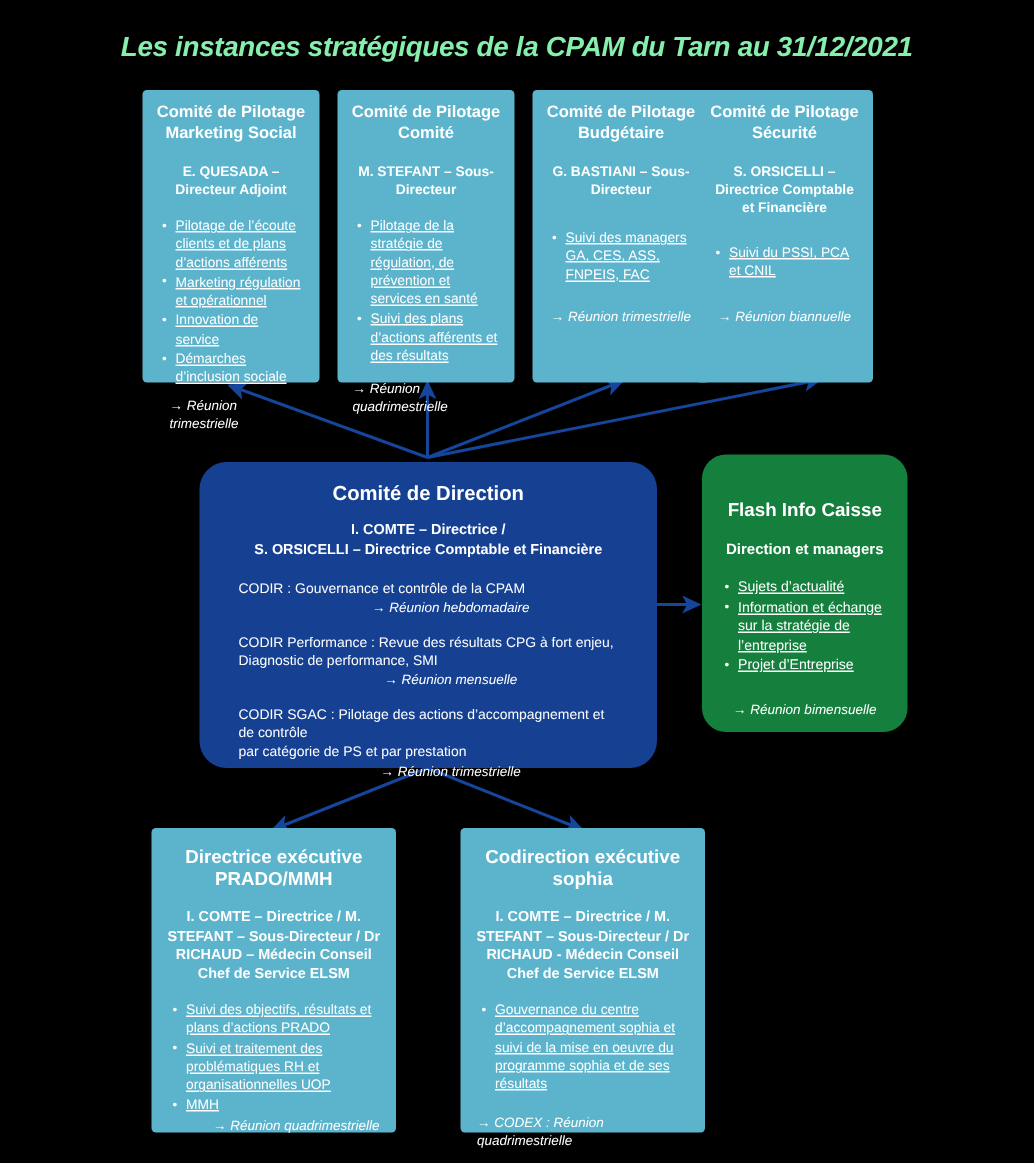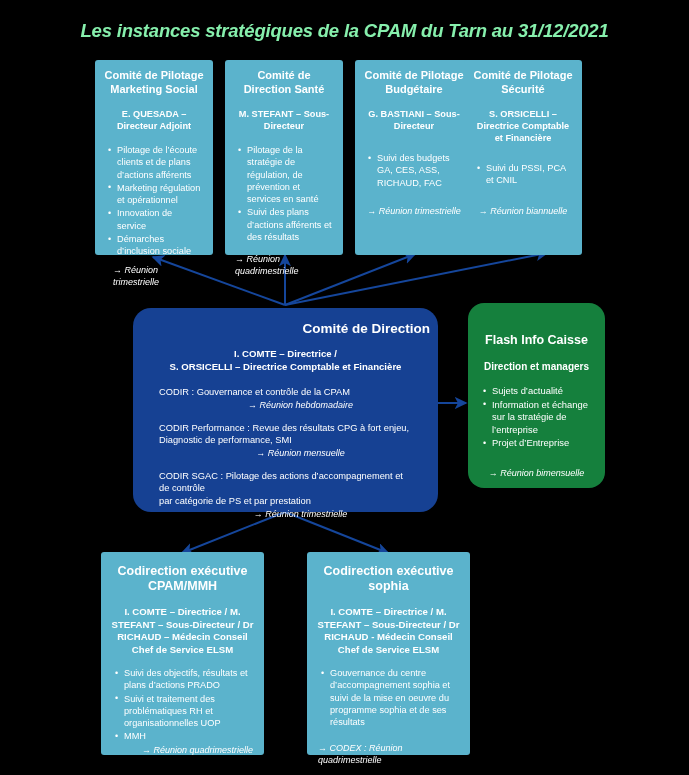--- a/index.html
+++ b/index.html
@@ -39,21 +39,21 @@
   .card.navy   { background: #164193; border-radius: 18px; }
   .card.purple { background: #15803d; border-radius: 16px; }
 
   .card-title {
     text-align: center;
     font-weight: bold;
     font-size: 11px;
     line-height: 13.5px;
     color: #ffffff;
   }
-  .card.navy .card-title   { font-size: 13.5px; line-height: 16px; text-align: right; }
+  .card.navy .card-title   { font-size: 13.5px; line-height: 16px; }
   .card.purple .card-title { font-size: 12.5px; line-height: 15px; }
 
   .card-people {
     text-align: center;
     font-weight: bold;
     font-size: 9.2px;
     line-height: 12px;
     color: #ffffff;
     margin-top: 12px;
   }
@@ -64,20 +64,21 @@
     margin: 12px 0 0 0;
     padding: 0 2px 0 14px;
     list-style: none;
   }
   ul.bullets > li {
     position: relative;
     font-size: 9.2px;
     line-height: 12.3px;
     margin-bottom: 1px;
     color: #ffffff;
+    text-decoration: underline;
   }
   ul.bullets > li::before {
     content: "\2022";
     position: absolute;
     left: -9px;
     top: -0.5px;
     font-size: 9px;
   }
   .card.purple ul.bullets > li { font-size: 9.4px; line-height: 12.5px; }
 
@@ -144,34 +145,34 @@
   <ul class="bullets">
     <li>Pilotage de l’écoute clients et de plans d’actions  afférents</li>
     <li>Marketing régulation et opérationnel</li>
     <li>Innovation de service</li>
     <li>Démarches d’inclusion sociale</li>
   </ul>
   <div class="meeting left" style="margin-top:6px;">→ Réunion trimestrielle</div>
 </div>
 
 <div class="card teal" style="left:225px; top:60px; width:118px; height:195px;">
-  <div class="card-title">Comité de Direction Santé</div>
+  <div class="card-title">Comité de Pilotage Comité</div>
   <div class="card-people">M. STEFANT – Sous-Directeur</div>
   <ul class="bullets">
     <li>Pilotage de la stratégie de régulation, de prévention et services en santé</li>
     <li>Suivi des plans d’actions afférents et des résultats</li>
   </ul>
   <div class="meeting left" style="margin-top:10px; padding-left:2px;">→ Réunion quadrimestrielle</div>
 </div>
 
 <div class="card teal" style="left:355px; top:60px; width:118px; height:195px;">
   <div class="card-title">Comité de Pilotage Budgétaire</div>
   <div class="card-people">G. BASTIANI – Sous-Directeur</div>
   <ul class="bullets" style="margin-top:20px;">
-    <li>Suivi des budgets GA, CES, ASS, RICHAUD, FAC</li>
+    <li>Suivi des managers GA, CES, ASS, FNPEIS, FAC</li>
   </ul>
   <div class="meeting center" style="margin-top:16px;">→ Réunion trimestrielle</div>
 </div>
 
 <div class="card teal" style="left:464px; top:60px; width:118px; height:195px;">
   <div class="card-title">Comité de Pilotage Sécurité</div>
   <div class="card-people">S. ORSICELLI – Directrice Comptable et Financière</div>
   <ul class="bullets" style="margin-top:18px;">
     <li>Suivi du PSSI, PCA et CNIL</li>
   </ul>
@@ -208,21 +209,21 @@
   <div class="card-people">Direction et managers</div>
   <ul class="bullets" style="margin-top:12px; padding-left:16px;">
     <li>Sujets d’actualité</li>
     <li>Information et échange sur la stratégie de l’entreprise</li>
     <li>Projet d’Entreprise</li>
   </ul>
   <div class="meeting center" style="margin-top:17px;">→ Réunion bimensuelle</div>
 </div>
 
 <div class="card teal" style="left:101px; top:552px; width:163px; height:203px; padding:12px 9px;">
-  <div class="card-title" style="font-size:12.5px; line-height:15px;">Codirection exécutive CPAM/MMH</div>
+  <div class="card-title" style="font-size:12.5px; line-height:15px;">Directrice exécutive PRADO/MMH</div>
   <div class="card-people" style="font-size:9.6px; line-height:12.5px;">I. COMTE – Directrice / M. STEFANT – Sous-Directeur / Dr RICHAUD – Médecin Conseil Chef de Service ELSM</div>
   <ul class="bullets" style="margin-top:11px;">
     <li>Suivi des objectifs, résultats et plans d’actions PRADO</li>
     <li>Suivi et traitement des problématiques RH et organisationnelles UOP</li>
     <li>MMH</li>
   </ul>
   <div class="meeting" style="padding-left:32px;">→ Réunion quadrimestrielle</div>
 </div>
 
 <div class="card teal" style="left:307px; top:552px; width:163px; height:203px; padding:12px 9px;">

